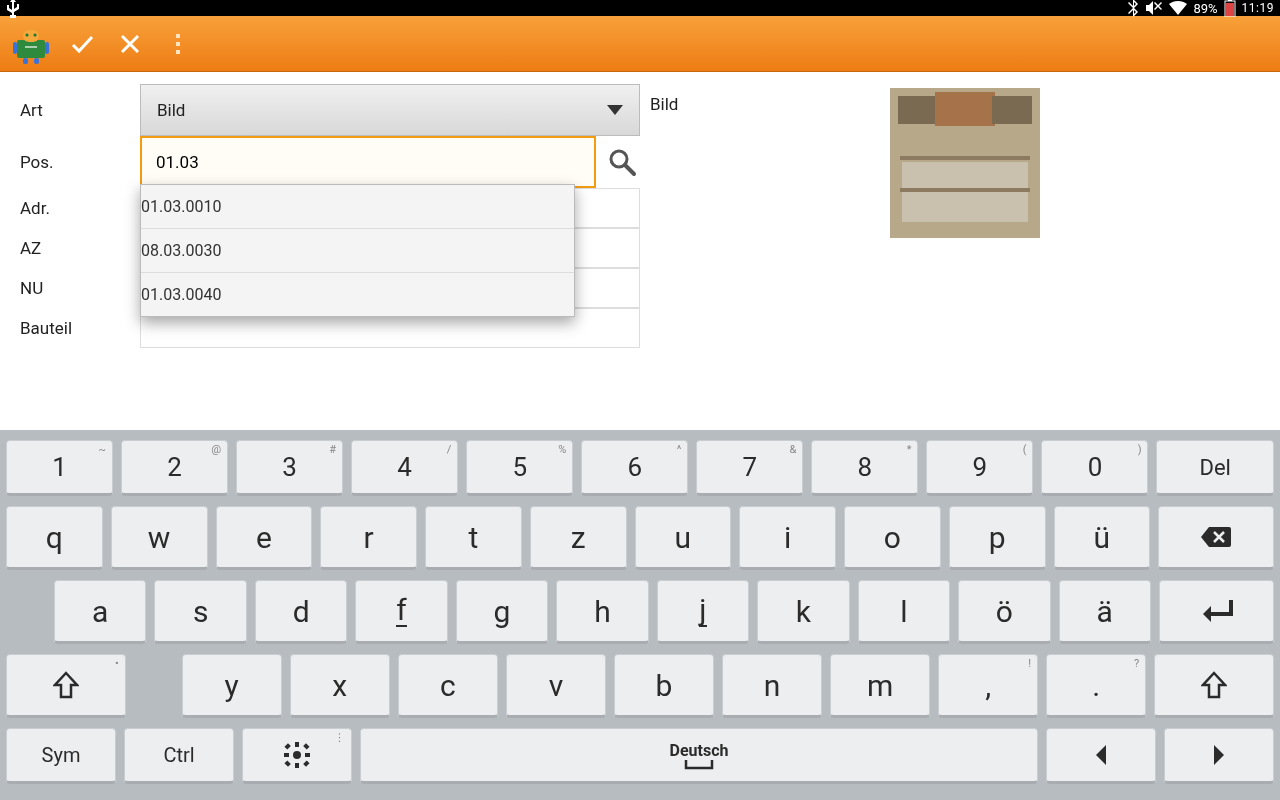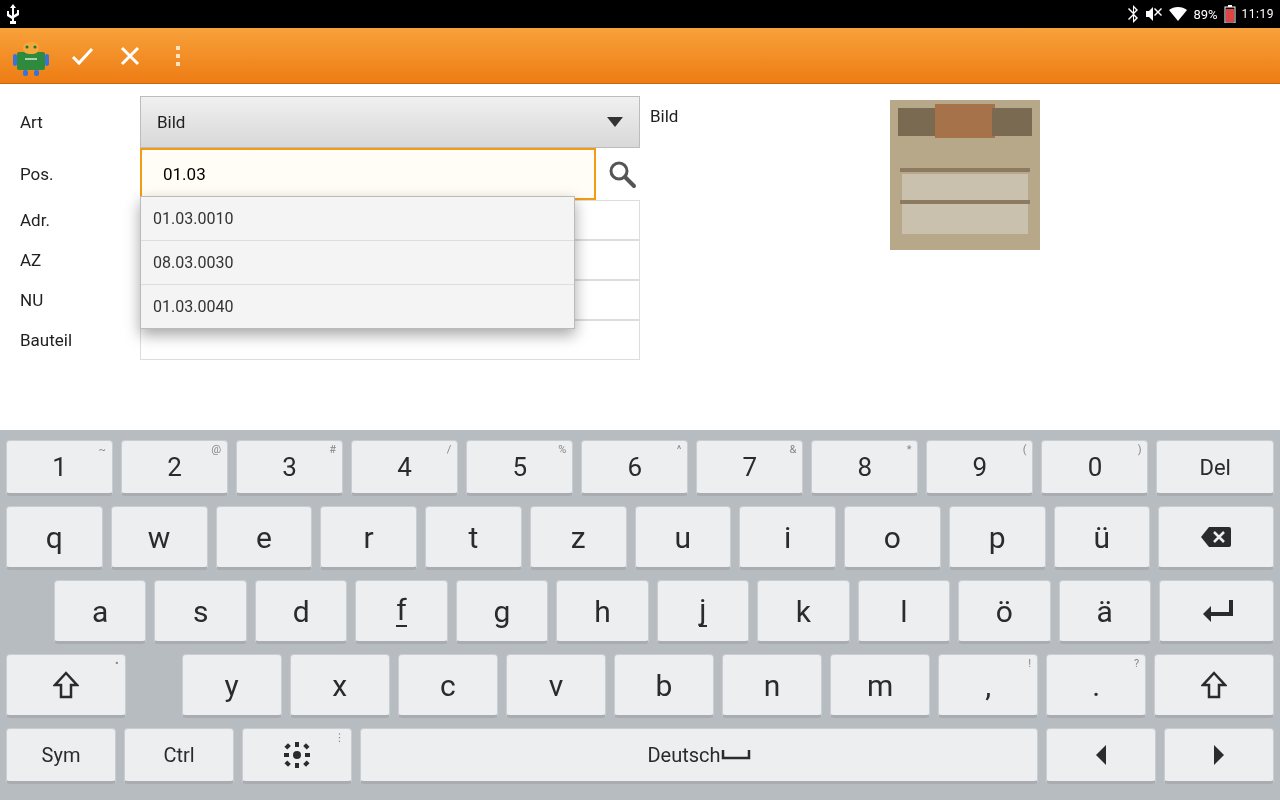--- a/index.html
+++ b/index.html
@@ -1,19 +1,19 @@
 <!DOCTYPE html>
 <html><head>
 <meta charset="utf-8">
 <style>
   * { box-sizing: border-box; margin: 0; padding: 0; font-family: Roboto, Arial, sans-serif; }
   html, body { width: 1280px; height: 800px; overflow: hidden; background: #fff; }
 
   
-  .status-bar { height: 28px; background: #000; color: #fff; display: flex; align-items: center; padding: 0 6px; font-size: 14px; }
+  .status-bar { height: 16px; background: #000; color: #fff; display: flex; align-items: center; padding: 0 6px; font-size: 14px; }
   .status-left { display: flex; gap: 8px; align-items: center; }
   .status-right { margin-left: auto; display: flex; gap: 6px; align-items: center; }
   .status-right .pct { font-size: 13px; }
   .status-right .time { font-size: 12px; letter-spacing: .5px; }
   .ic { display: inline-flex; }
 
   
   .app-bar { height: 56px; background: linear-gradient(#f8a13a, #ee7c14); display: flex; align-items: center; color: #fff; padding: 0 10px; gap: 12px; border-bottom: 1px solid #c9660c; }
   .app-bar .logo { width: 42px; height: 42px; display: flex; align-items: center; justify-content: center; }
   .app-bar .title { flex: 1; text-align: center; font-size: 20px; font-weight: 400; }
@@ -21,53 +21,53 @@
   .overflow-dots { display: flex; flex-direction: column; gap: 4px; }
   .overflow-dots span { width: 4px; height: 4px; background: #ffe4c4; }
 
   
   .form-area { position: relative; padding: 12px 20px; height: calc(800px - 26px - 56px - 370px); }
   .form-rows { display: grid; grid-template-columns: 120px 500px; row-gap: 0; align-items: center; }
   .lbl { font-size: 17px; color: #222; }
   .spinner { height: 52px; background: linear-gradient(#f0f0f0,#d8d8d8); border: 1px solid #bcbcbc; display: flex; align-items: center; padding: 0 16px; font-size: 17px; color: #222; cursor: pointer; position: relative; }
   .spinner .tri { margin-left: auto; border-left: 8px solid transparent; border-right: 8px solid transparent; border-top: 10px solid #333; }
   .input-wrap { display: flex; align-items: center; gap: 8px; }
-  .text-input { flex: 1; height: 52px; border: 2px solid #f39c12; background:#fffdf5; padding: 0 21px; font-size: 17px; outline: none; }
+  .text-input { flex: 1; height: 52px; border: 2px solid #f39c12; background:#fffdf5; padding: 0 14px; font-size: 17px; outline: none; }
   .plain-input { height: 40px; border: 1px solid #ddd; padding: 0 10px; font-size: 17px; width: 100%; background:#fff; }
   .search-btn { width: 36px; height: 36px; display:flex; align-items:center; justify-content:center; cursor:pointer; }
 
   
   .right-pane { position: absolute; left: 650px; top: 16px; display: flex; gap: 40px; align-items: flex-start; }
   .right-pane .lbl2 { font-size: 17px; color:#222; padding-top:6px; width:200px;}
   .thumb { width: 150px; height: 150px; background: #b8a88a; position: relative; overflow:hidden; }
   .thumb::before, .thumb::after { content:""; position:absolute; background:#8c7b60; }
   .thumb::before { left:10px; right:10px; top:68px; height:4px; }
   .thumb::after  { left:10px; right:10px; top:100px; height:4px; }
   .thumb .block { position:absolute; background:#7a6a52; }
   .thumb .b1{left:8px; top:8px; width:40px;height:28px;}
   .thumb .b2{right:8px;top:8px; width:40px;height:28px;}
   .thumb .mid{left:45px;top:4px;width:60px;height:34px;background:#a5724a;}
   .thumb .slab{left:12px;top:74px;right:12px;height:60px;background:#c9c1ad;}
 
   
   .ac-drop { position: absolute; left: 140px; top: 112px; width: 435px; background: #f4f4f4; border: 1px solid #bbb; box-shadow: 0 6px 14px rgba(0,0,0,.35); z-index: 30; }
-  .ac-item { padding: 12px 12px; font-size: 16px; color: #333; border-bottom: 1px solid #ddd; cursor: pointer; }
+  .ac-item { padding: 12px 0; font-size: 16px; color: #333; border-bottom: 1px solid #ddd; cursor: pointer; }
   .ac-item:last-child { border-bottom: none; }
 
   
   .form-rows .row-pos { grid-column: 2; }
   
   
   .keyboard { position: absolute; bottom: 0; left: 0; right: 0; height: 370px; background: #b7bcc1; padding: 10px 6px 6px; display: flex; flex-direction: column; gap: 10px; }
   .krow { display: flex; gap: 8px; }
   .key { background: #eceef0; border: 1px solid #c9cdd1; border-bottom: 3px solid #a9adb1; border-radius: 4px; display: flex; align-items: center; justify-content: center; font-size: 26px; color: #2b2b2b; height: 56px; cursor: pointer; position: relative; user-select: none; }
   .krow.tall .key { height: 64px; font-size: 30px; }
   .key .sup { position: absolute; top: 2px; right: 6px; font-size: 11px; color: #888; }
   .key.fn { font-size: 20px; }
-  .key.space { font-size: 20px; flex-direction: row; gap: 0; }
+  .key.space { font-size: 16px; flex-direction: column; gap: 0; font-weight: bold; }
   .key.space .sp-ic { margin-top:-2px; }
   .key .under { border-bottom: 2px solid #2b2b2b; padding-bottom: 0; line-height: 1; }
 
   
   .r1 .key { flex: 1; }
   .r1 .key.del { flex: 1.1; font-size: 22px; }
   .r2 .key { flex: 1; }
   .r2 .key.bksp { flex: 1.2; }
   .r3 { padding-left: 48px; }
   .r3 .key { flex: 1; }

